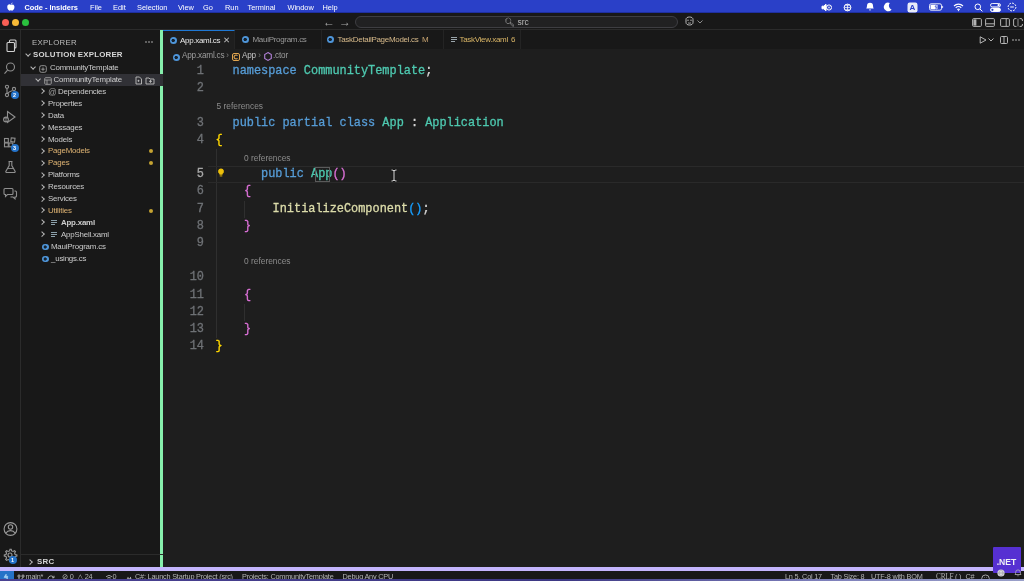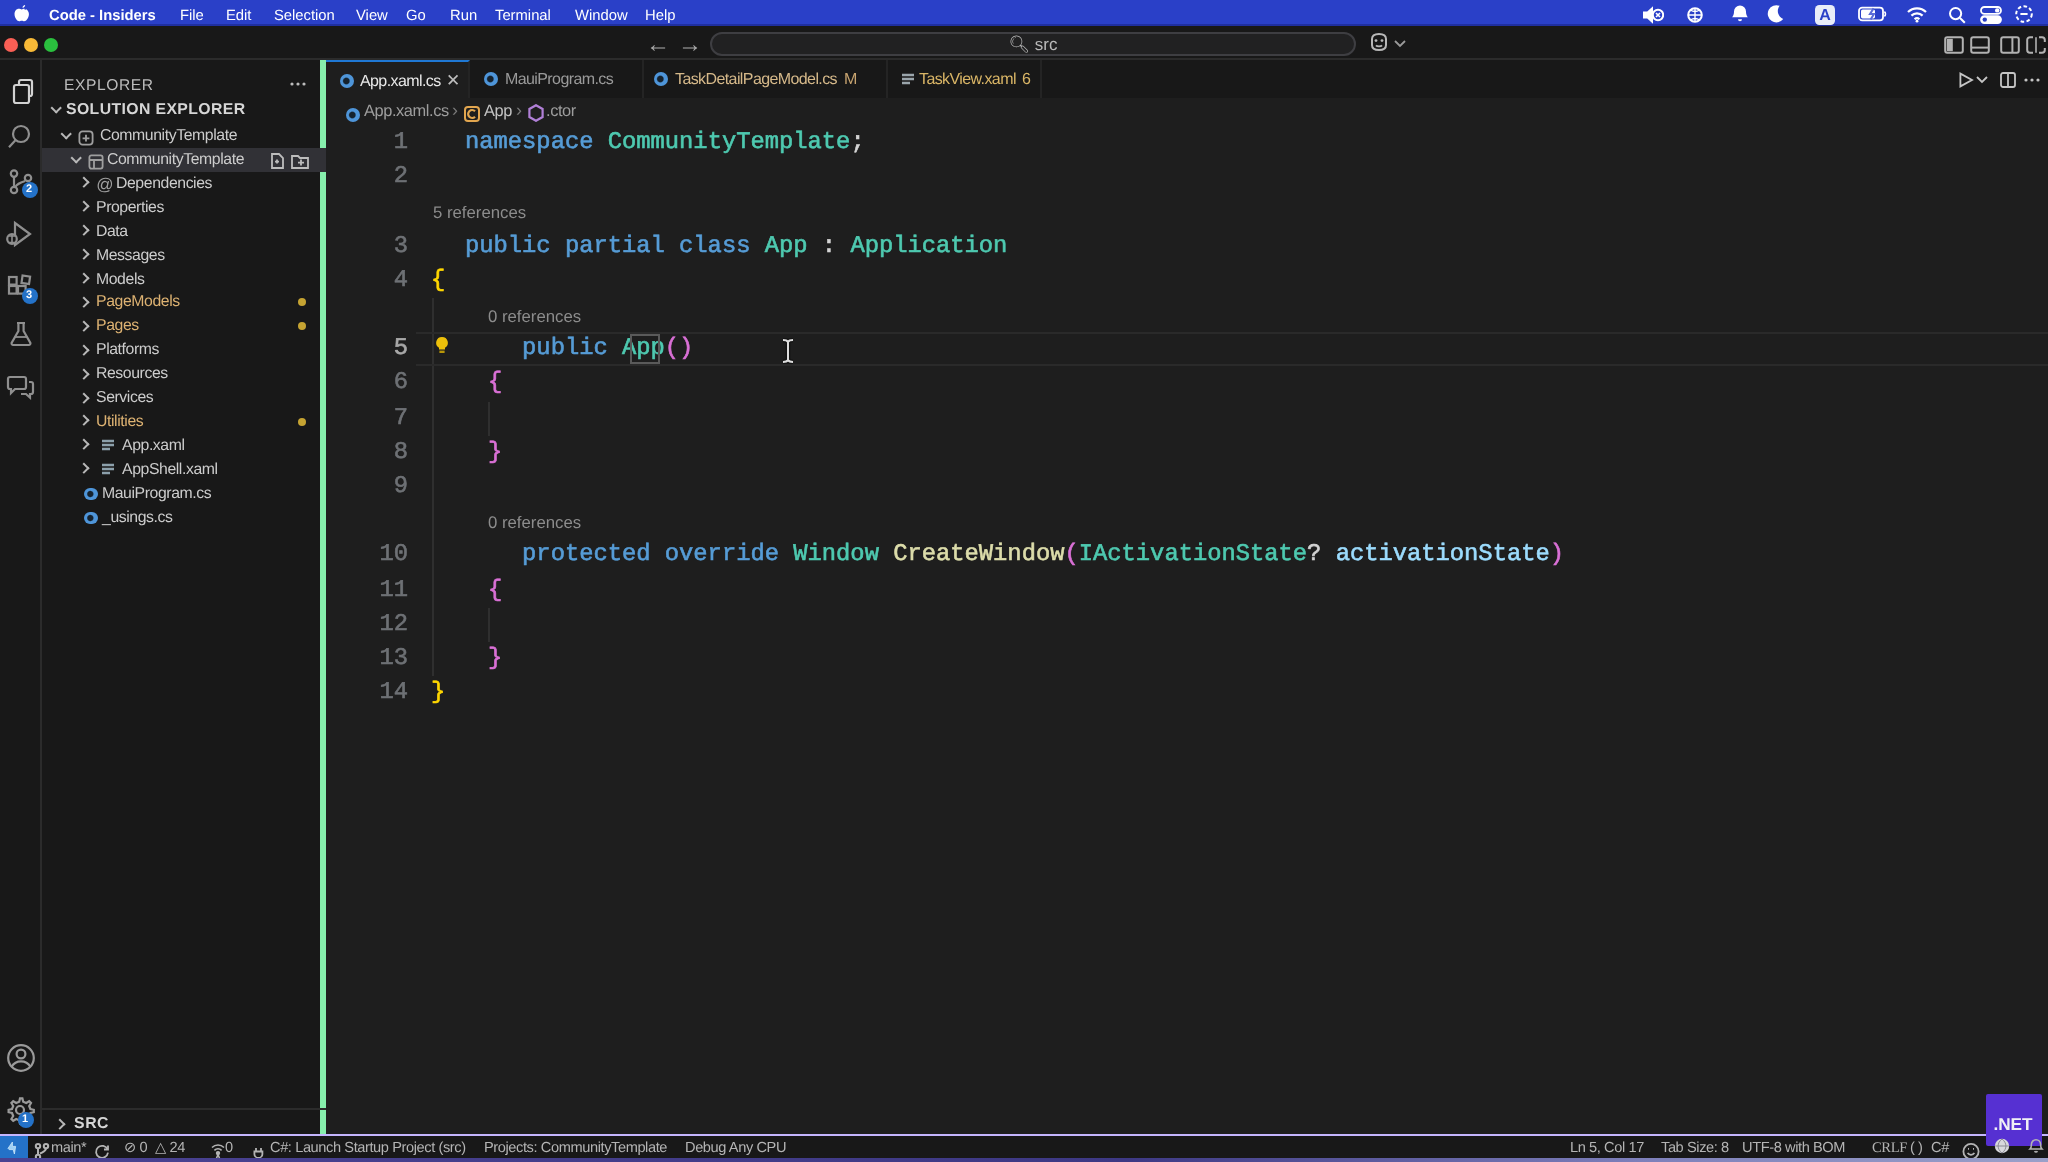--- a/index.html
+++ b/index.html
@@ -41,21 +41,21 @@
   .lens { position:absolute; font-family:"Liberation Sans",sans-serif; font-size:8.4px; color:#8c8c8c; height:17.2px; line-height:18px; -webkit-text-stroke:0; }
   .kw { color:#569cd6;margin-left:17px; } .ctl { color:#c586c0; } .ty { color:#4ec9b0; } .fn { color:#dcdcaa; }
   .pm { color:#9cdcfe; } .pn { color:#d4d4d4; } .b1 { color:#ffd700; } .b2 { color:#da70d6; } .b3 { color:#179fff; }
   .hint { background:#303031; color:#989898; border-radius:3px; padding:0.5px 3px; font-size:11px; }
   .csicon { position:absolute; top:0; bottom:0; display:flex; align-items:center; }
   .csicon::before { content:""; width:7px; height:7px; border-radius:50%;
      background: radial-gradient(circle at 45% 50%, #15222e 0 26%, #4e95d9 38% 100%); }
   .bsep { position:absolute; color:#7a7a7a; font-size:9px; }
 
   
-  #statusbar { left:0; top:567px; width:1024px; height:11.5px; background:#181818; border-top:1px solid #c4b5fd; color:#b4b4b4; font-size:7.3px;text-align:right; }
+  #statusbar { left:0; top:567px; width:1024px; height:11.5px; background:#181818; border-top:4px solid #c4b5fd; color:#b4b4b4; font-size:7.3px;text-align:right; }
   .st { position:absolute; top:0; height:11.5px; line-height:11.5px; white-space:nowrap; letter-spacing:-0.2px; }
   #bottomstrip { left:0; top:578.5px; width:1024px; height:2.5px; background:linear-gradient(90deg,#4a4292 0%,#3d3884 55%,#7d7fba 80%,#9aa0c9 100%); }
   #dotnet { left:992.5px; top:546.5px; width:28px; height:26.5px; background:#5630d2; color:#f0f0f5; font-size:8.6px; font-weight:bold; text-align:center; line-height:normal; padding-top:10px; border-radius:1px; }
 </style>
 </head>
 <body>
 <div id="app">
 
   <div id="menubar" class="abs">
     <svg class="mitem" style="left:5.5px;top:2px" width="9" height="9" viewBox="0 0 10 10">
@@ -341,21 +341,21 @@
       </div>
     <div class="row" style="top:163px;">
         <span class="cr" style="left:18.5px;top:3.5px;"></span>
         <span style="position:absolute;left:27px;">Services</span>
       </div>
     <div class="row" style="top:174.9px;">
         <span class="cr" style="left:18.5px;top:3.5px;"></span>
         <span class="ylw" style="position:absolute;left:27px;">Utilities</span>
         <span class="dot"></span>
       </div>
-    <div class="row" style="top:186.8px;">
+    <div class="row" style="top:186.8px;font-weight:bold;">
         <span class="cr" style="left:18.5px;top:3.5px;"></span>
         <svg style="position:absolute;left:29px;top:2.5px;" width="8" height="8" viewBox="0 0 8 8">
           <g stroke="#8ca0ab" stroke-width="1.2" fill="none">
             <path d="M1 1.5 h6 M1 3.5 h6 M1 5.5 h4"></path>
           </g>
         </svg>
         <span style="position:absolute;left:40px;">App.xaml</span>
       </div>
     <div class="row" style="top:198.7px;">
         <span class="cr" style="left:18.5px;top:3.5px;"></span>
@@ -466,23 +466,23 @@
       <div class="ln" style="top:259px;">13</div>
       <div class="ln" style="top:276.2px;">14</div>
 
       <div class="cl" style="left:52.5px;top:1px;"><span class="kw">namespace</span><span class="ty"> CommunityTemplate</span><span class="pn">;</span></div>
       <div class="lens" style="left:53.5px;top:35.4px;">5 references</div>
       <div class="cl" style="left:52.5px;top:52.6px;"><span class="kw">public partial class</span><span class="ty"> App</span><span class="pn"> : </span><span class="ty">Application</span></div>
       <div class="cl" style="left:52.5px;top:69.8px;"><span class="b1">{</span></div>
       <div class="lens" style="left:81px;top:87px;">0 references</div>
       <div class="cl" style="left:52.5px;top:104.2px;">    <span class="kw">public</span><span class="ty"> App</span><span class="b2">()</span></div>
       <div class="cl" style="left:52.5px;top:121.4px;">    <span class="b2">{</span></div>
+      <div class="cl" style="left:52.5px;top:138.6px;">        <span class="fn">InitializeComponent</span><span class="b3">()</span><span class="pn">;</span></div>
       <div class="cl" style="left:52.5px;top:155.8px;">    <span class="b2">}</span></div>
       <div class="lens" style="left:81px;top:190.2px;">0 references</div>
-      <div class="cl" style="left:52.5px;top:207.4px;">    <span class="kw">protected override</span><span class="ty"> Window</span> <span class="fn">CreateWindow</span><span class="b2">(</span><span class="ty">IActivationState</span><span class="pn">?</span><span class="pm"> activationState</span><span class="b2">)</span></div>
       <div class="cl" style="left:52.5px;top:224.6px;">    <span class="b2">{</span></div>
       <div class="cl" style="left:52.5px;top:259px;">    <span class="b2">}</span></div>
       <div class="cl" style="left:52.5px;top:276.2px;"><span class="b1">}</span></div>
 
       <div class="abs" style="left:152px;top:105px;width:15px;height:15px;border:1px solid #5a5a5a;"></div>
 
       <svg class="abs" style="left:54px;top:106px;" width="8" height="9" viewBox="0 0 8 9">
           <path d="M4 0.5 a2.9 2.9 0 0 1 1.5 5.4 l0 .9 h-3 l0-.9 A2.9 2.9 0 0 1 4 0.5z" fill="#edc00a"></path>
           <rect x="2.7" y="7.3" width="2.6" height="1.2" fill="#b89608"></rect>
         </svg>

